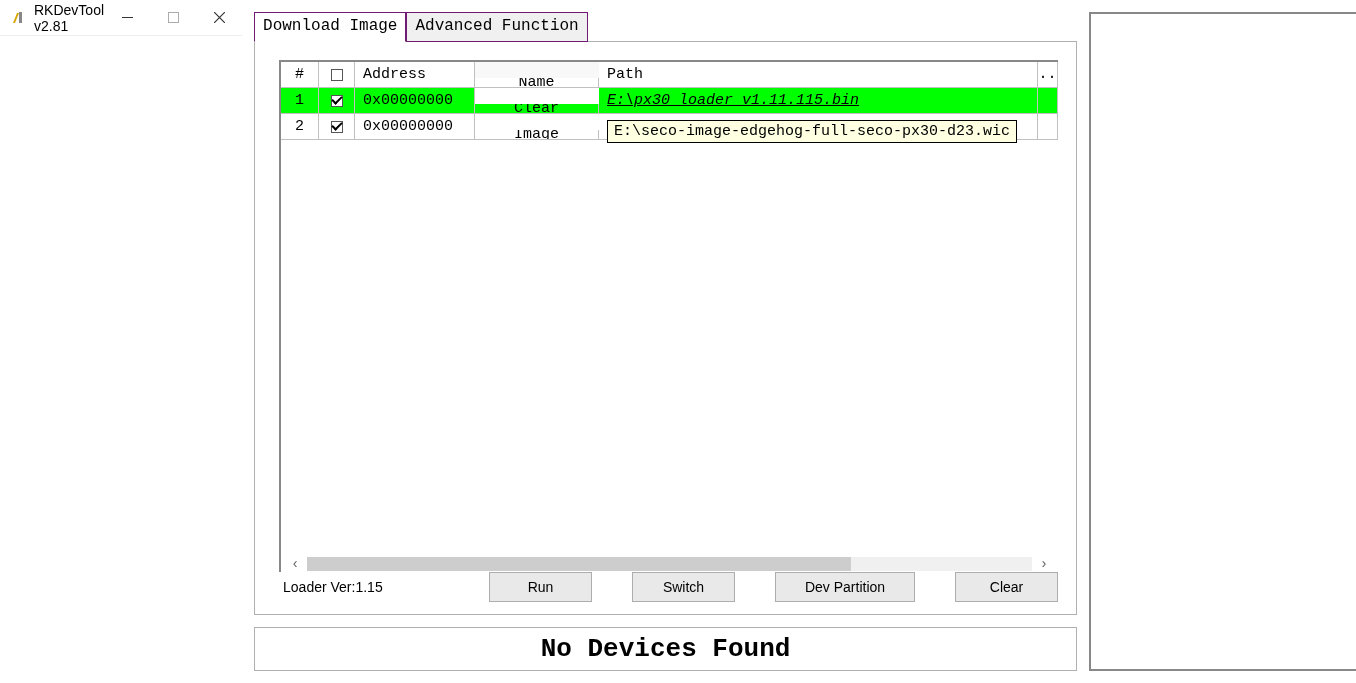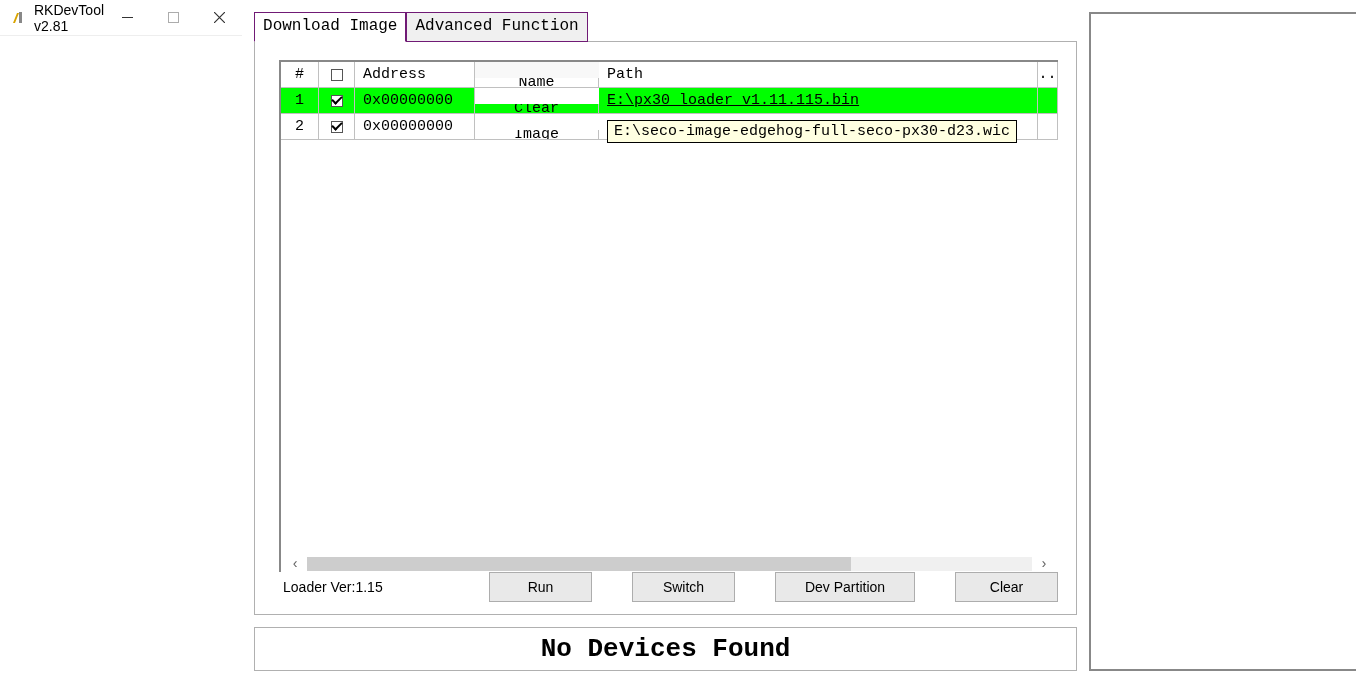--- a/index.html
+++ b/index.html
@@ -127,21 +127,21 @@
     }
     .chk-box::after { content: ""; }
     .chk-box.checked::after {
       content: ""; width: 8px; height: 4px;
       border-left: 2px solid #000; border-bottom: 2px solid #000;
       transform: rotate(-45deg); margin-top: -3px;
     }
     .row-selected .cell {
       background: #00ff00;
     }
-    .row-selected .col-path { text-decoration: underline; }
+    .row-selected .col-path { text-decoration: underline; font-style: italic; }
     .tooltip-box {
       position: absolute;
       background: #ffffe1;
       border: 1px solid #000;
       padding: 2px 6px;
       font-family: "SimSun", "Courier New", monospace;
       font-size: 15px;
       white-space: nowrap;
     }
     .tbody {

